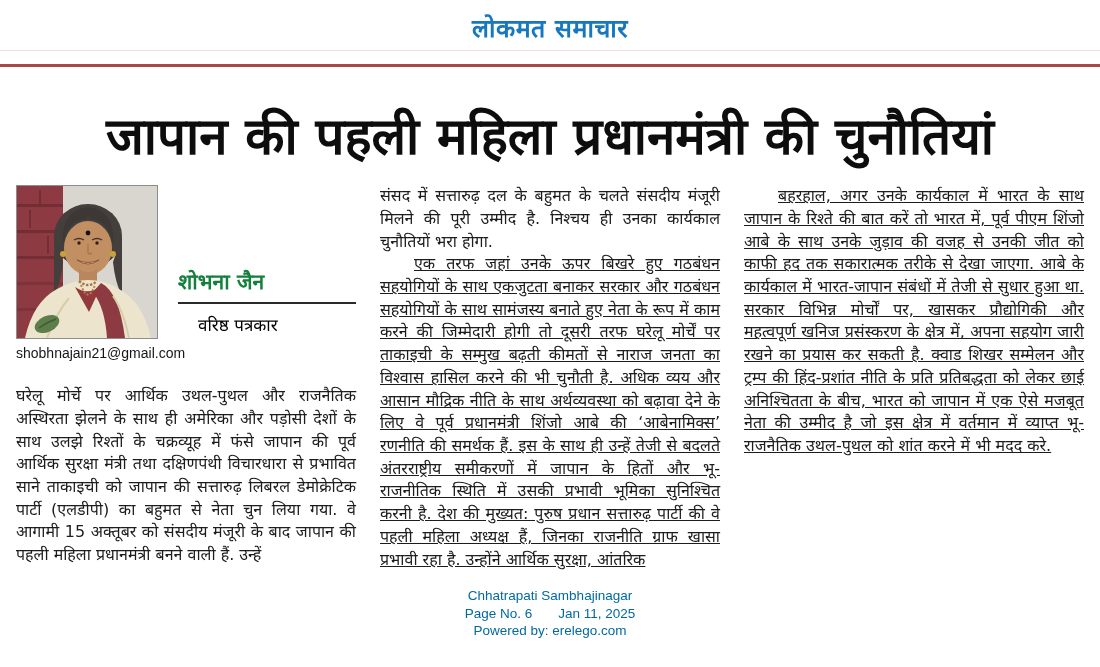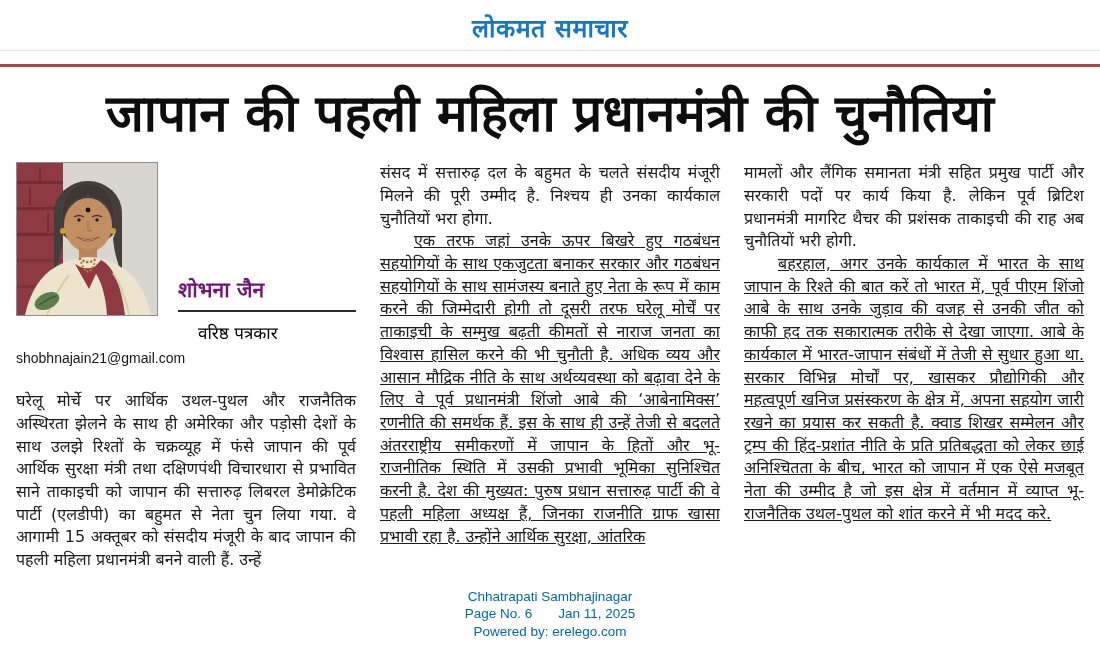--- a/index.html
+++ b/index.html
@@ -24,21 +24,21 @@
   }
   .rule-light { border:0; border-top:1px solid #f1dcdc; margin:6px 0 0 0; }
   .rule-red   { border:0; border-top:3px solid #a84848; margin:13px 0 0 0; }
   
   .headline {
     text-align:center;
     font-size:51px;
     font-weight:bold;
     color:#0d0d0d;
     line-height:1.12;
-    padding:18px 18px 12px 18px;
+    padding:41px 18px 12px 18px;
     white-space:nowrap;
     font-family:"DejaVu Sans",sans-serif;
   }
   
   .content {
     display:grid;
     grid-template-columns:1fr 1fr 1fr;
     gap:24px;
     padding:8px 16px 0 16px;
   }
@@ -54,23 +54,22 @@
   
   .author-block { display:flex; gap:20px; }
   .author-photo {
     width:140px; height:152px; flex:none;
     border:1px solid #8d8d8d;
     background:#d8d5ce;
   }
   .author-photo svg { display:block; width:100%; height:100%; }
   .author-meta { flex:1; margin-top:82px; min-width:0; }
   .author-name {
-    font-size:21px; font-weight:bold; color:#701a75;
+    font-size:21px; font-weight:bold; color:#15803d;
     font-family:"DejaVu Sans",sans-serif;
-    margin-top:31px;
   }
   .author-rule { border:0; border-top:2px solid #2a2a2a; margin:7px 0 9px 0; }
   .author-role { font-size:17px; color:#000000; font-family:"DejaVu Sans",sans-serif;margin-left:20px; }
   .author-email {
     font-size:14px; color:#161616;
     margin:6px 0 24px 0;
     font-family:"Liberation Sans",sans-serif;
   }
   
   .footer {
@@ -164,21 +163,20 @@
       <div class="author-email">shobhnajain21@gmail.com</div>
       <p class="body-text">घरेलू मोर्चे पर आर्थिक उथल-पुथल और राजनैतिक अस्थिरता झेलने के साथ ही अमेरिका और पड़ोसी देशों के साथ उलझे रिश्तों के चक्रव्यूह में फंसे जापान की पूर्व आर्थिक सुरक्षा मंत्री तथा दक्षिणपंथी विचारधारा से प्रभावित साने ताकाइची को जापान की सत्तारुढ़ लिबरल डेमोक्रेटिक पार्टी (एलडीपी) का बहुमत से नेता चुन लिया गया. वे आगामी 15 अक्तूबर को संसदीय मंजूरी के बाद जापान की पहली महिला प्रधानमंत्री बनने वाली हैं. उन्हें</p>
     </div>
 
     <div class="col">
       <p class="body-text">संसद में सत्तारुढ़ दल के बहुमत के चलते संसदीय मंजूरी मिलने की पूरी उम्मीद है. निश्चय ही उनका कार्यकाल चुनौतियों भरा होगा.</p>
       <p class="body-text indent">एक तरफ जहां उनके ऊपर बिखरे हुए गठबंधन सहयोगियों के साथ एकजुटता बनाकर सरकार और गठबंधन सहयोगियों के साथ सामंजस्य बनाते हुए नेता के रूप में काम करने की जिम्मेदारी होगी तो दूसरी तरफ घरेलू मोर्चें पर ताकाइची के सम्मुख बढ़ती कीमतों से नाराज जनता का विश्वास हासिल करने की भी चुनौती है. अधिक व्यय और आसान मौद्रिक नीति के साथ अर्थव्यवस्था को बढ़ावा देने के लिए वे पूर्व प्रधानमंत्री शिंजो आबे की ‘आबेनामिक्स’ रणनीति की समर्थक हैं. इस के साथ ही उन्हें तेजी से बदलते अंतरराष्ट्रीय समीकरणों में जापान के हितों और भू-राजनीतिक स्थिति में उसकी प्रभावी भूमिका सुनिश्चित करनी है. देश की मुख्यत: पुरुष प्रधान सत्तारुढ़ पार्टी की वे पहली महिला अध्यक्ष हैं, जिनका राजनीति ग्राफ खासा प्रभावी रहा है. उन्होंने आर्थिक सुरक्षा, आंतरिक</p>
     </div>
 
     <div class="col">
-      <p class="body-text">मामलों और लैंगिक समानता मंत्री सहित प्रमुख पार्टी और सरकारी पदों पर कार्य किया है. लेकिन पूर्व ब्रिटिश प्रधानमंत्री मागरिट थैचर की प्रशंसक ताकाइची की राह अब चुनौतियों भरी होगी.</p>
       <p class="body-text indent">बहरहाल, अगर उनके कार्यकाल में भारत के साथ जापान के रिश्ते की बात करें तो भारत में, पूर्व पीएम शिंजो आबे के साथ उनके जुड़ाव की वजह से उनकी जीत को काफी हद तक सकारात्मक तरीके से देखा जाएगा. आबे के कार्यकाल में भारत-जापान संबंधों में तेजी से सुधार हुआ था. सरकार विभिन्न मोर्चों पर, खासकर प्रौद्योगिकी और महत्वपूर्ण खनिज प्रसंस्करण के क्षेत्र में, अपना सहयोग जारी रखने का प्रयास कर सकती है. क्वाड शिखर सम्मेलन और ट्रम्प की हिंद-प्रशांत नीति के प्रति प्रतिबद्धता को लेकर छाई अनिश्चितता के बीच, भारत को जापान में एक ऐसे मजबूत नेता की उम्मीद है जो इस क्षेत्र में वर्तमान में व्याप्त भू-राजनैतिक उथल-पुथल को शांत करने में भी मदद करे.</p>
     </div>
 
   </div>
 
   <div class="footer">
     <div>Chhatrapati Sambhajinagar</div>
     <div class="footer-line2">
       <span>Page No. 6</span><span class="gap"></span><span>Jan 11, 2025</span>
     </div>

